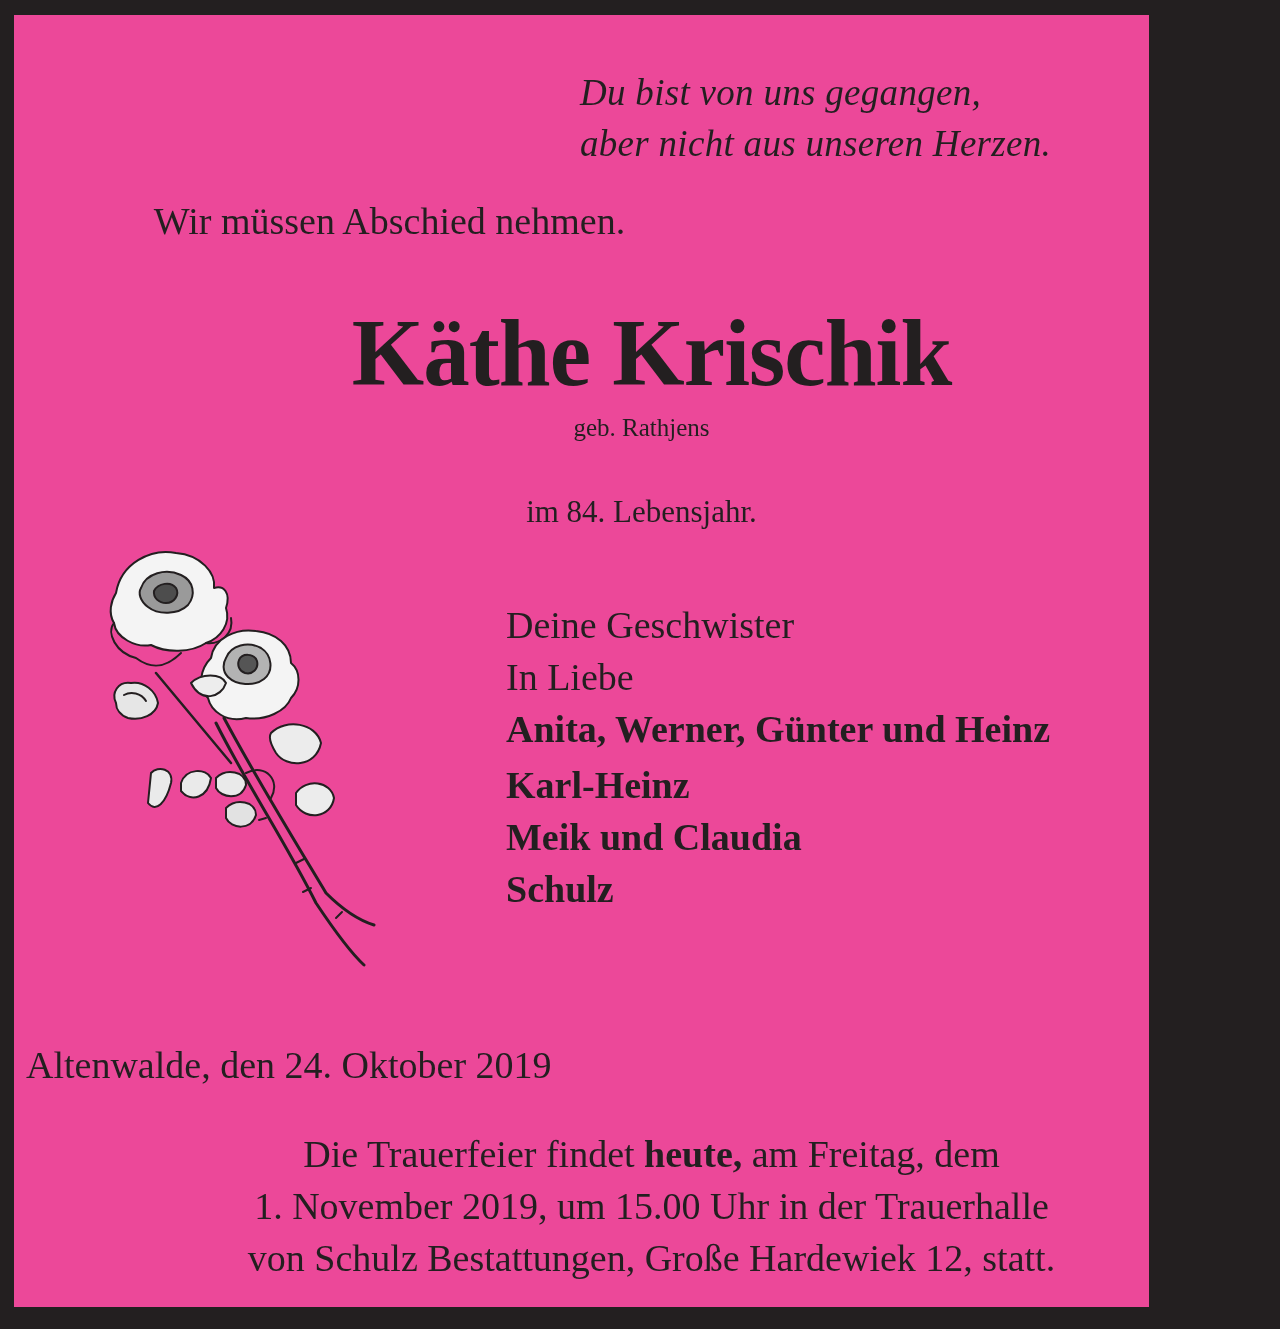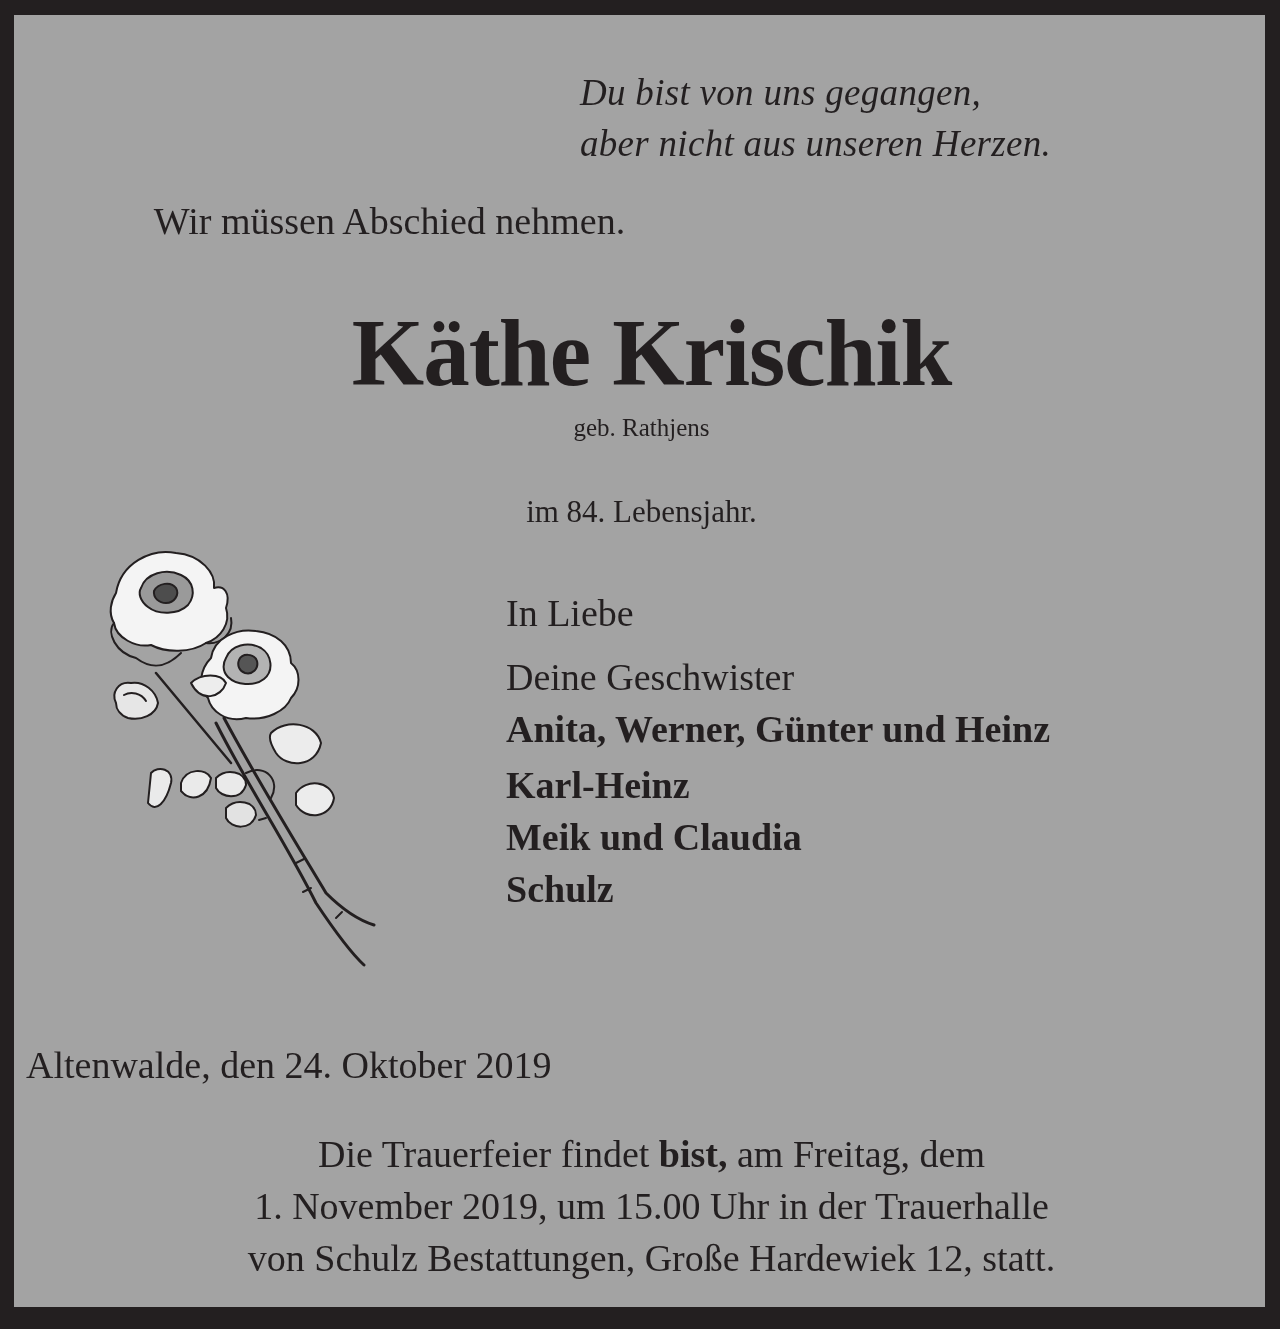--- a/index.html
+++ b/index.html
@@ -7,22 +7,22 @@
     width: 1280px; height: 1329px;
     background: #231f20;
     position: relative;
     overflow: hidden;
     font-family: "Liberation Serif", "DejaVu Serif", serif;
     color: #231f20;
   }
   .card {
     position: absolute;
     left: 14px; top: 15px;
-    width: 1251px; height: 1292px;
-    background: #a3a3a3;
+    width: 1135px; height: 1292px;
+    background: #ec4899;
   }
   .abs { position: absolute; white-space: nowrap; }
   .motto {
     left: 566px; top: 52px;
     font-style: italic;
     font-size: 37px;
     line-height: 51px;
     letter-spacing: 0.3px;
   }
   .intro {
@@ -115,29 +115,29 @@
     <path d="M175 200 C190 185 220 190 225 210 C220 235 190 235 180 220 C175 212 172 205 175 200 Z" fill="#ececec"></path>
     <path d="M200 260 C210 245 235 248 238 265 C235 285 210 288 200 272 Z" fill="#ececec"></path>
     <path d="M85 250 C90 235 110 235 115 245 C112 265 95 270 85 258 Z" fill="#eaeaea"></path>
     <path d="M120 245 C130 235 150 238 150 252 C145 268 125 265 120 255 Z" fill="#eaeaea"></path>
     <path d="M130 275 C140 265 160 268 160 282 C155 298 135 296 130 285 Z" fill="#e2e2e2"></path>
     <path d="M55 240 C62 232 78 236 75 250 C70 270 60 280 52 270 Z" fill="#eaeaea"></path>
     <path d="M150 240 C170 230 185 248 175 265"></path>
   </svg>
 
   <div class="abs signers">
+    <div class="line gap">Deine Geschwister</div>
     <div class="line">In Liebe</div>
-    <div class="line gap">Deine Geschwister</div>
     <div class="line b">Anita, Werner, Günter und Heinz</div>
     <div class="line b sp">Karl-Heinz</div>
     <div class="line b">Meik und Claudia</div>
     <div class="line b">Schulz</div>
   </div>
 
   <div class="abs place">Altenwalde, den 24. Oktober 2019</div>
 
   <div class="abs ceremony">
-    <div><span>Die Trauerfeier findet </span><b>bist,</b><span> am Freitag, dem</span></div>
+    <div><span>Die Trauerfeier findet </span><b>heute,</b><span> am Freitag, dem</span></div>
     <div>1. November 2019, um 15.00 Uhr in der Trauerhalle</div>
     <div>von Schulz Bestattungen, Große Hardewiek 12, statt.</div>
   </div>
 
 </div>
 
 </body></html>

